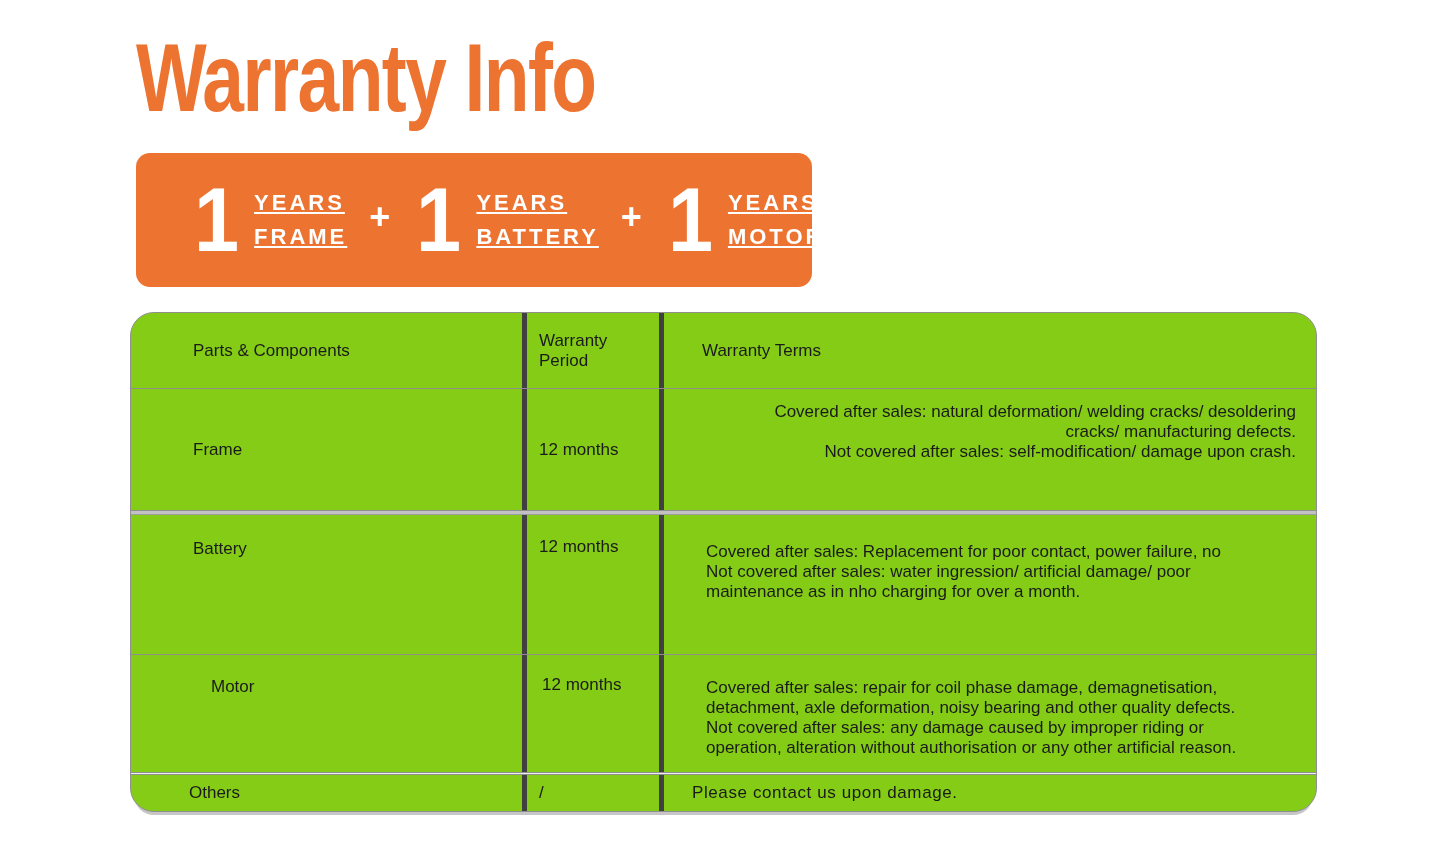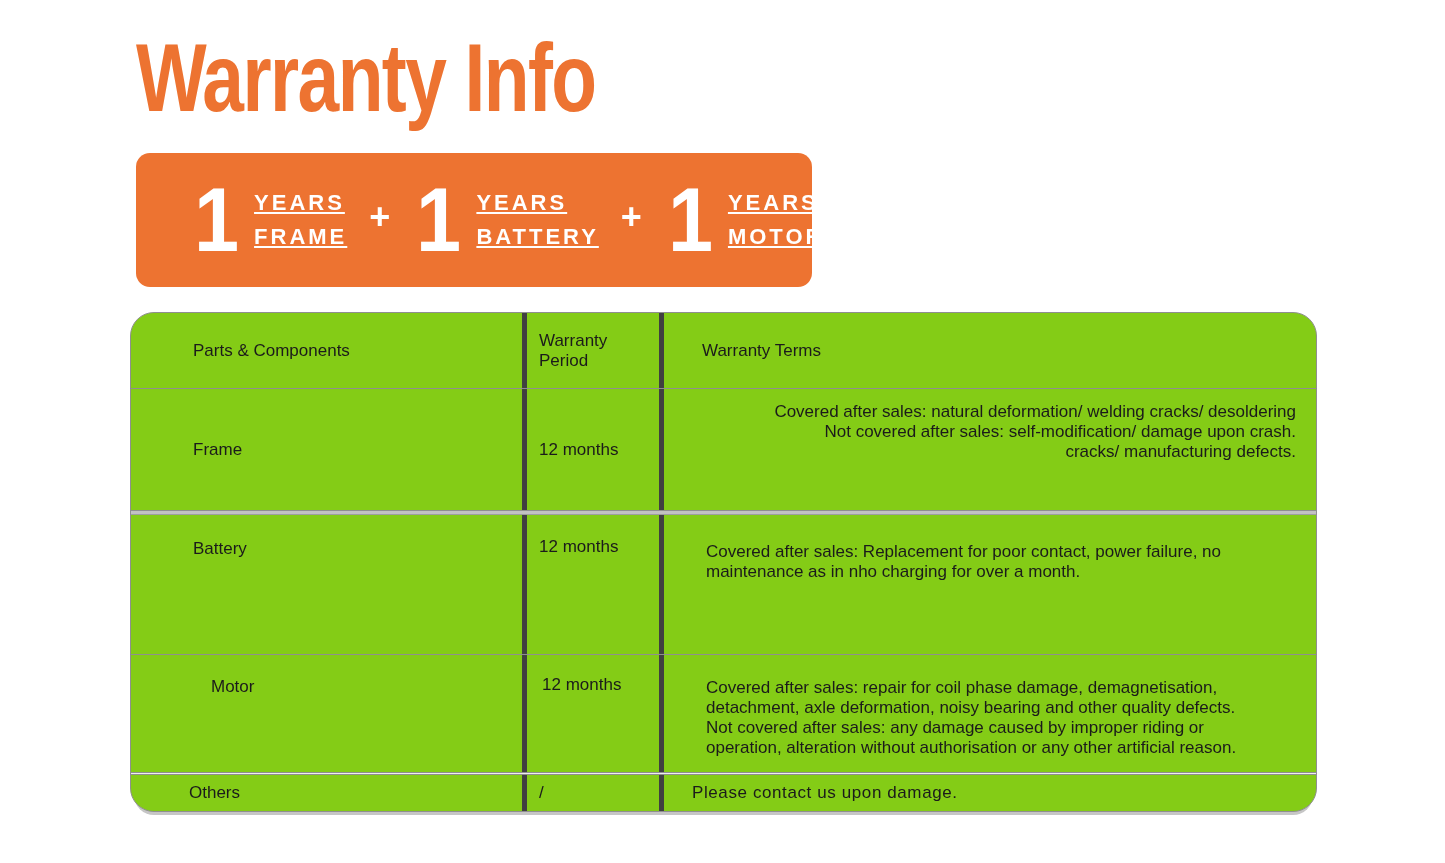--- a/index.html
+++ b/index.html
@@ -128,36 +128,37 @@
 
   <div class="trow r-frame">
     <div class="tcell c1">
       <span>Frame</span>
     </div>
     <div class="tcell c2">
       <span>12 months</span>
     </div>
     <div class="tcell c3">
       <div class="terms-line">Covered after sales: natural deformation/ welding cracks/ desoldering</div>
+      <div class="terms-line">cracks/ manufacturing defects.</div>
       <div class="terms-line">Not covered after sales: self-modification/ damage upon crash.</div>
-      <div class="terms-line">cracks/ manufacturing defects.</div>
     </div>
   </div>
 
   <div class="divider-thick"></div>
 
   <div class="trow r-battery">
     <div class="tcell c1">
       <span>Battery</span>
     </div>
     <div class="tcell c2">
       <span>12 months</span>
     </div>
     <div class="tcell c3">
       <div class="terms-line">Covered after sales: Replacement for poor contact, power failure, no</div>
+      <div class="terms-line">Not covered after sales: water ingression/ artificial damage/ poor</div>
       <div class="terms-line">maintenance as in nho charging for over a month.</div>
     </div>
   </div>
 
   <div class="trow r-motor">
     <div class="tcell c1">
       <span>Motor</span>
     </div>
     <div class="tcell c2">
       <span>12 months</span>

